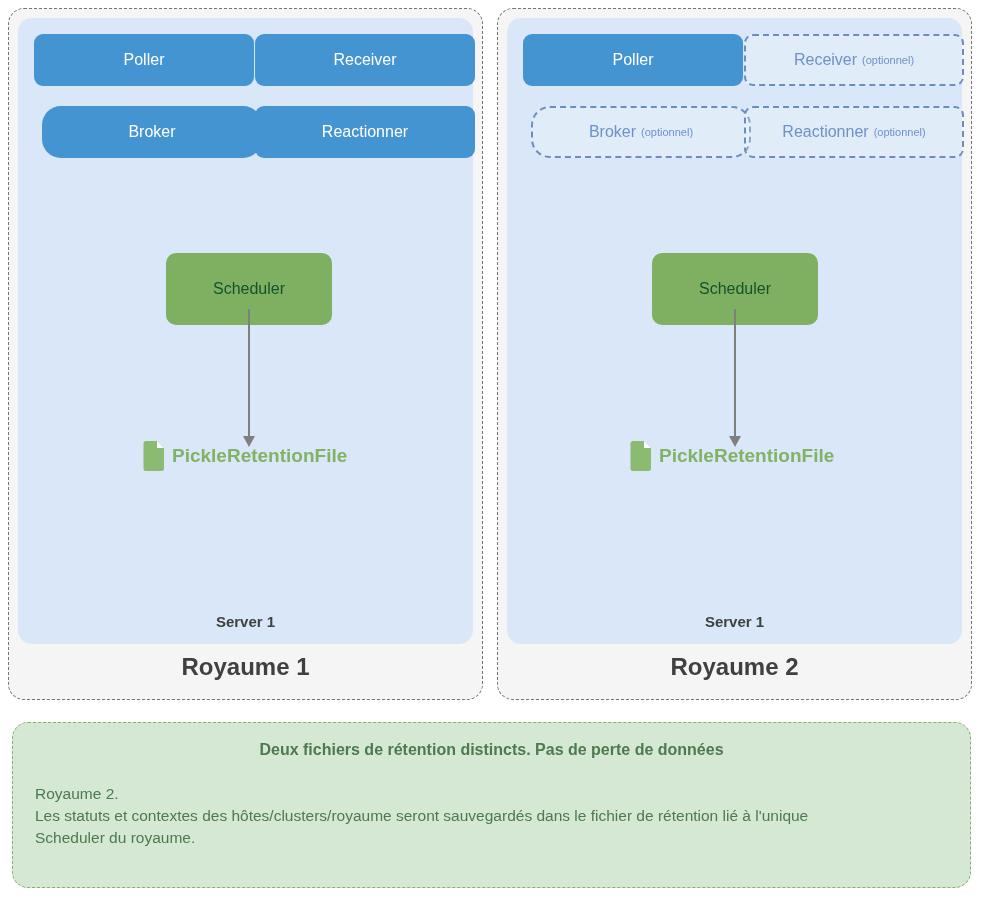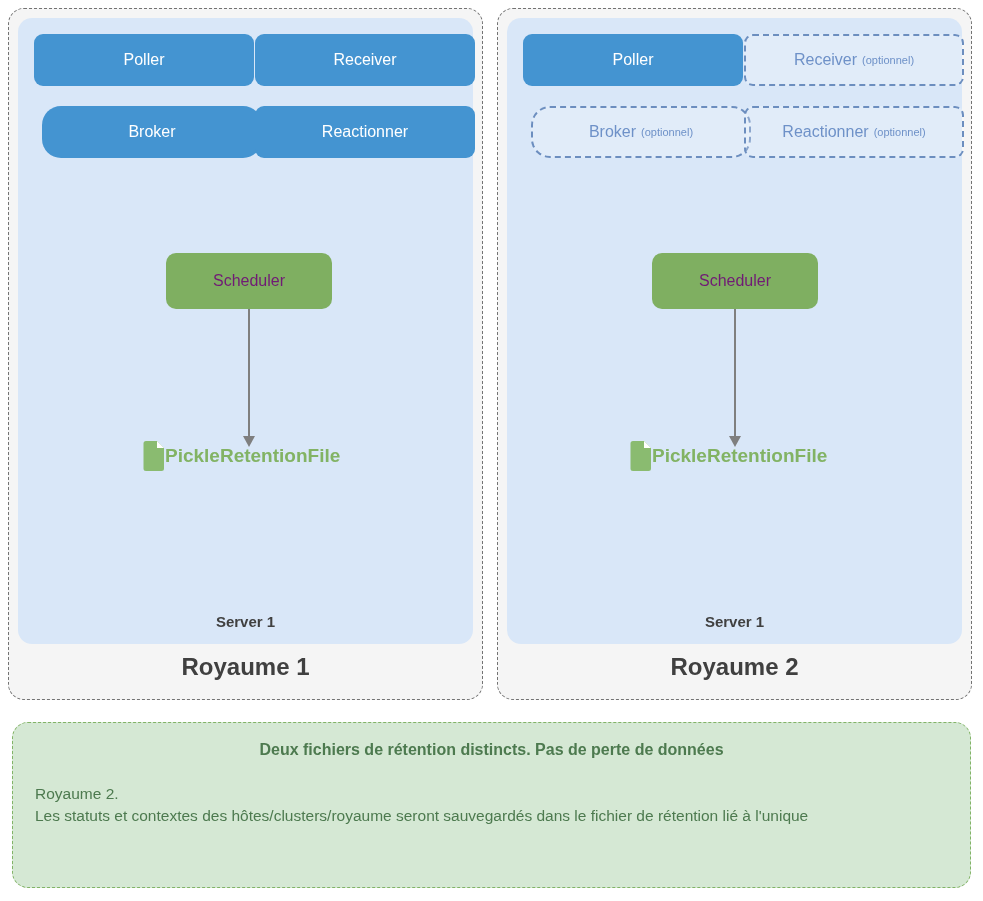--- a/index.html
+++ b/index.html
@@ -27,40 +27,40 @@
   .comp-dashed{
     background:rgba(255,255,255,0.22);
     border:2px dashed #6c8ebf;color:#6e91c8;font-size:16px;
   }
   .comp .opt{font-size:11px;margin-left:5px;color:#6e91c8;}
   .pos-a{left:16px;top:16px;}
   .pos-b{left:237px;top:16px;}
   .pos-c{left:24px;top:88px;border-radius:19px;}
   .pos-d{left:237px;top:88px;}
   .scheduler{
-    position:absolute;top:235px;width:166px;height:56px;border-radius:10px;
-    background:#7faf61;color:#701a75;font-size:16px;
+    position:absolute;top:235px;width:166px;height:72px;border-radius:10px;
+    background:#7faf61;color:#14532d;font-size:16px;
     display:flex;align-items:center;justify-content:center;
   }
   .sch-1{left:148px;}
   .sch-2{left:145px;}
   .arrow-line{
     position:absolute;top:291px;width:2px;height:130px;background:#7f7f7f;
   }
   .al-1{left:230px;}
   .al-2{left:227px;}
   .arrow-head{
     position:absolute;top:418px;width:0;height:0;
     border-left:6px solid transparent;border-right:6px solid transparent;
     border-top:11px solid #7f7f7f;
   }
   .ah-1{left:225px;}
   .ah-2{left:222px;}
   .file-row{
-    position:absolute;top:422px;display:flex;align-items:center;
+    position:absolute;top:422px;display:flex;align-items:center;gap:7px;
   }
   .fr-1{left:124px;}
   .fr-2{left:122px;}
   .file-label{color:#82b364;font-size:19px;font-weight:bold;}
   .server-label{
     position:absolute;left:0;right:0;bottom:14px;text-align:center;
     color:#404040;font-size:15px;font-weight:bold;
   }
   .royaume-label{
     position:absolute;left:0;right:0;bottom:18px;text-align:center;
@@ -153,16 +153,17 @@
       <div class="server-label">Server 1</div>
     </div>
     <div class="royaume-label">Royaume 2</div>
   </div>
 
   <div class="note">
     <div class="note-title">Deux fichiers de rétention distincts. Pas de perte de données</div>
     <div class="note-body">
       <div>Royaume 2.</div>
       <div>Les statuts et contextes des hôtes/clusters/royaume seront sauvegardés dans le fichier de rétention lié à l'unique</div>
+      <div>Scheduler du royaume.</div>
     </div>
   </div>
 
 </div>
 
 </body></html>

